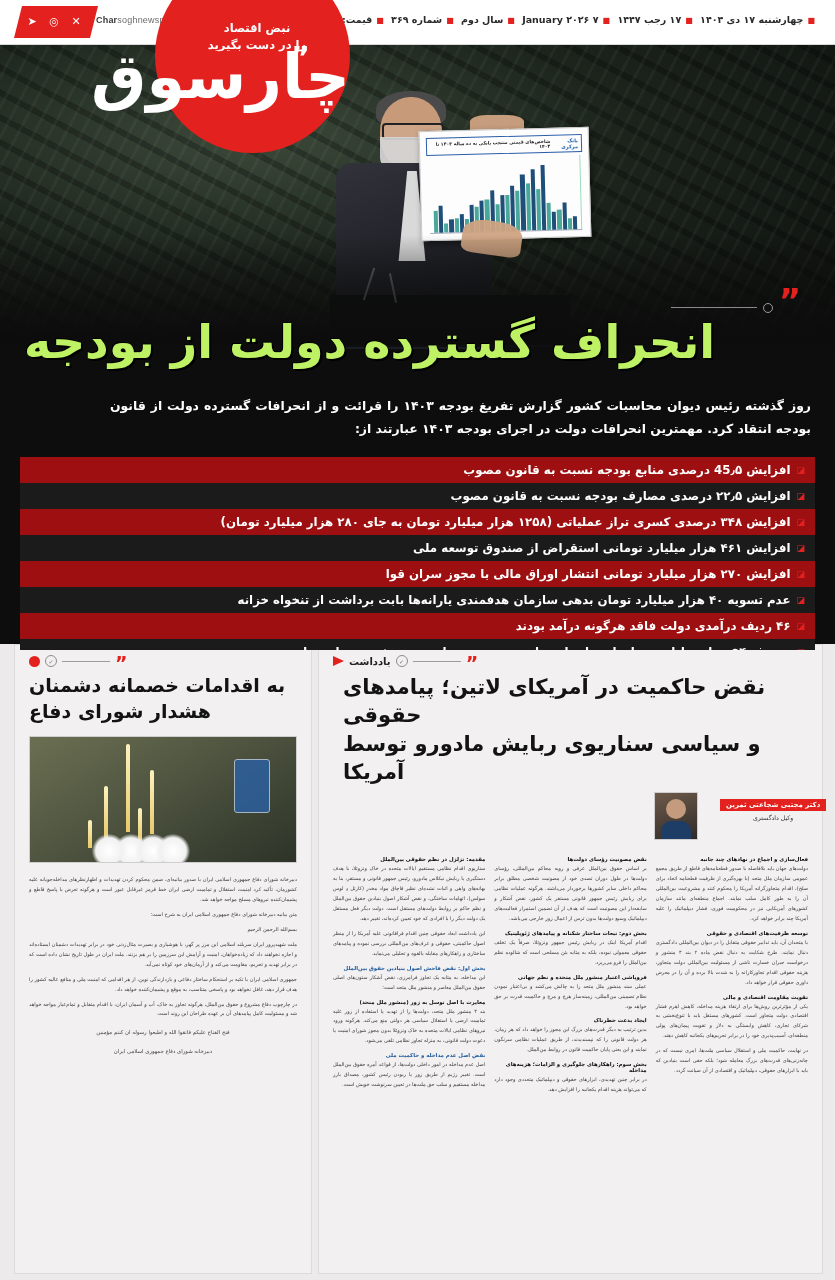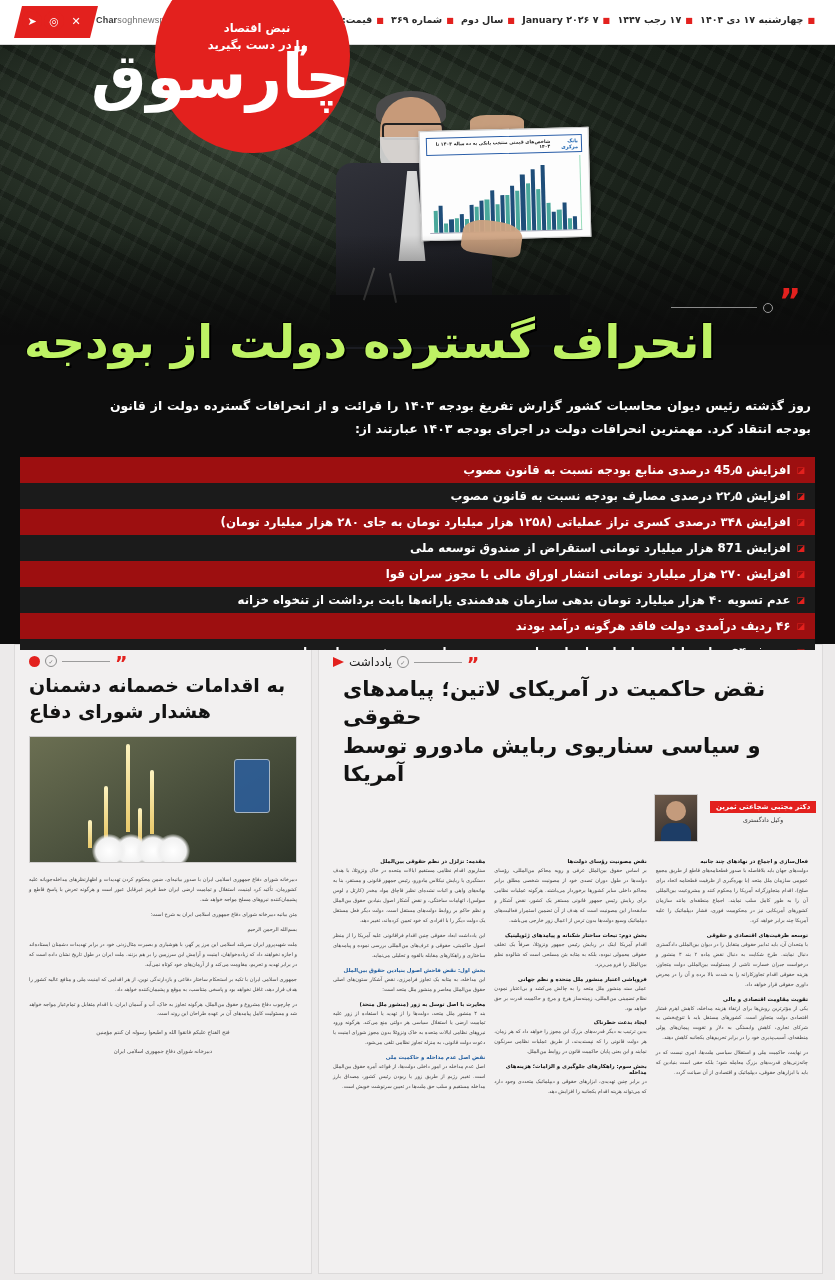--- a/index.html
+++ b/index.html
@@ -109,21 +109,21 @@
   
   .lower{position:absolute;left:0;top:644px;width:835px;height:636px;background:#eceaea;}
   .col-left{position:absolute;left:14px;top:0;width:296px;height:628px;background:#f2f0f0;
         border:1px solid #dcdada;}
   .col-right{position:absolute;left:318px;top:0;width:503px;height:628px;background:#f2f0f0;
         border:1px solid #dcdada;}
 
   .kicker{display:flex;align-items:center;justify-content:flex-start;gap:5px;padding:10px 14px 0 14px;}
   .kicker-arrow{width:0;height:0;border-top:5px solid transparent;border-bottom:5px solid transparent;
         border-left:11px solid #e3211e;}
-  .kicker-label{font-size:12px;color:#222;font-weight:normal;}
+  .kicker-label{font-size:10px;color:#222;font-weight:bold;}
   .kicker-circle{width:10px;height:10px;border-radius:50%;border:1px solid #8d8d8d;font-size:6px;
         display:flex;align-items:center;justify-content:center;color:#777;}
   .kicker-line{flex:0 0 48px;height:1px;background:#9c9c9c;}
   .kicker-quote{color:#e3211e;font-size:19px;font-weight:bold;line-height:0;margin-bottom:-4px;}
   .kicker-reddot{width:11px;height:11px;border-radius:50%;background:#e3211e;}
 
   .col-title{padding:6px 14px 0 14px;text-align:left;color:#131313;font-weight:bold;line-height:1.35;}
   .col-left .col-title{font-size:19px;}
   .col-right .col-title{font-size:21px;padding-left:24px;}
 
@@ -136,21 +136,21 @@
   .patch{position:absolute;right:26px;top:22px;width:34px;height:52px;background:#2c5f9e;
         border:1px solid #b9c9dd;border-radius:3px;opacity:.85;}
 
   .body-cols{display:flex;gap:9px;padding:4px 14px 10px 14px;direction:rtl;}
   .bcol{flex:1;}
   .para{font-size:5.1px;line-height:1.95;color:#3b3b3b;text-align:justify;margin:0 0 5px 0;}
   .subh{font-size:5.4px;font-weight:bold;color:#0d0d0d;margin:6px 0 2px 0;}
   .subh.blue{color:#1f5c9e;}
   .sig{font-size:5.4px;color:#444;text-align:center;line-height:2;margin-top:8px;}
 
-  .author-box{position:absolute;left:18px;top:50px;width:160px;display:flex;align-items:flex-start;gap:12px;}
+  .author-box{position:absolute;left:18px;top:50px;width:160px;display:flex;align-items:flex-start;gap:22px;}
   .author-photo{width:42px;height:46px;background:linear-gradient(160deg,#6e5a4a,#2e2a28);
         border:1px solid #cfcdcd;position:relative;flex:0 0 42px;}
   .author-photo:after{content:"";position:absolute;left:11px;top:6px;width:20px;height:20px;
         border-radius:50%;background:#c49b7c;}
   .author-photo:before{content:"";position:absolute;left:6px;bottom:0;width:30px;height:18px;
         border-radius:10px 10px 0 0;background:#1d3d66;}
   .author-name{background:#e3211e;color:#fff;font-size:7px;font-weight:bold;padding:2px 6px;
         display:inline-block;white-space:nowrap;}
   .author-role{font-size:6.2px;color:#333;text-align:center;padding-top:3px;}
 </style>
@@ -258,21 +258,21 @@
         <div class="blt even">
           <span class="mark">◪</span>
           <span class="txt">افزایش ۲۲٫۵ درصدی مصارف بودجه نسبت به قانون مصوب</span>
         </div>
         <div class="blt odd">
           <span class="mark">◪</span>
           <span class="txt">افزایش ۳۴۸ درصدی کسری تراز عملیاتی (۱۲۵۸ هزار میلیارد تومان به جای ۲۸۰ هزار میلیارد تومان)</span>
         </div>
         <div class="blt even">
           <span class="mark">◪</span>
-          <span class="txt">افزایش 871 هزار میلیارد تومانی استقراض از صندوق توسعه ملی</span>
+          <span class="txt">افزایش ۴۶۱ هزار میلیارد تومانی استقراض از صندوق توسعه ملی</span>
         </div>
         <div class="blt odd">
           <span class="mark">◪</span>
           <span class="txt">افزایش ۲۷۰ هزار میلیارد تومانی انتشار اوراق مالی با مجوز سران قوا</span>
         </div>
         <div class="blt even">
           <span class="mark">◪</span>
           <span class="txt">عدم تسویه ۴۰ هزار میلیارد تومان بدهی سازمان هدفمندی یارانه‌ها بابت برداشت از تنخواه خزانه</span>
         </div>
         <div class="blt odd">

